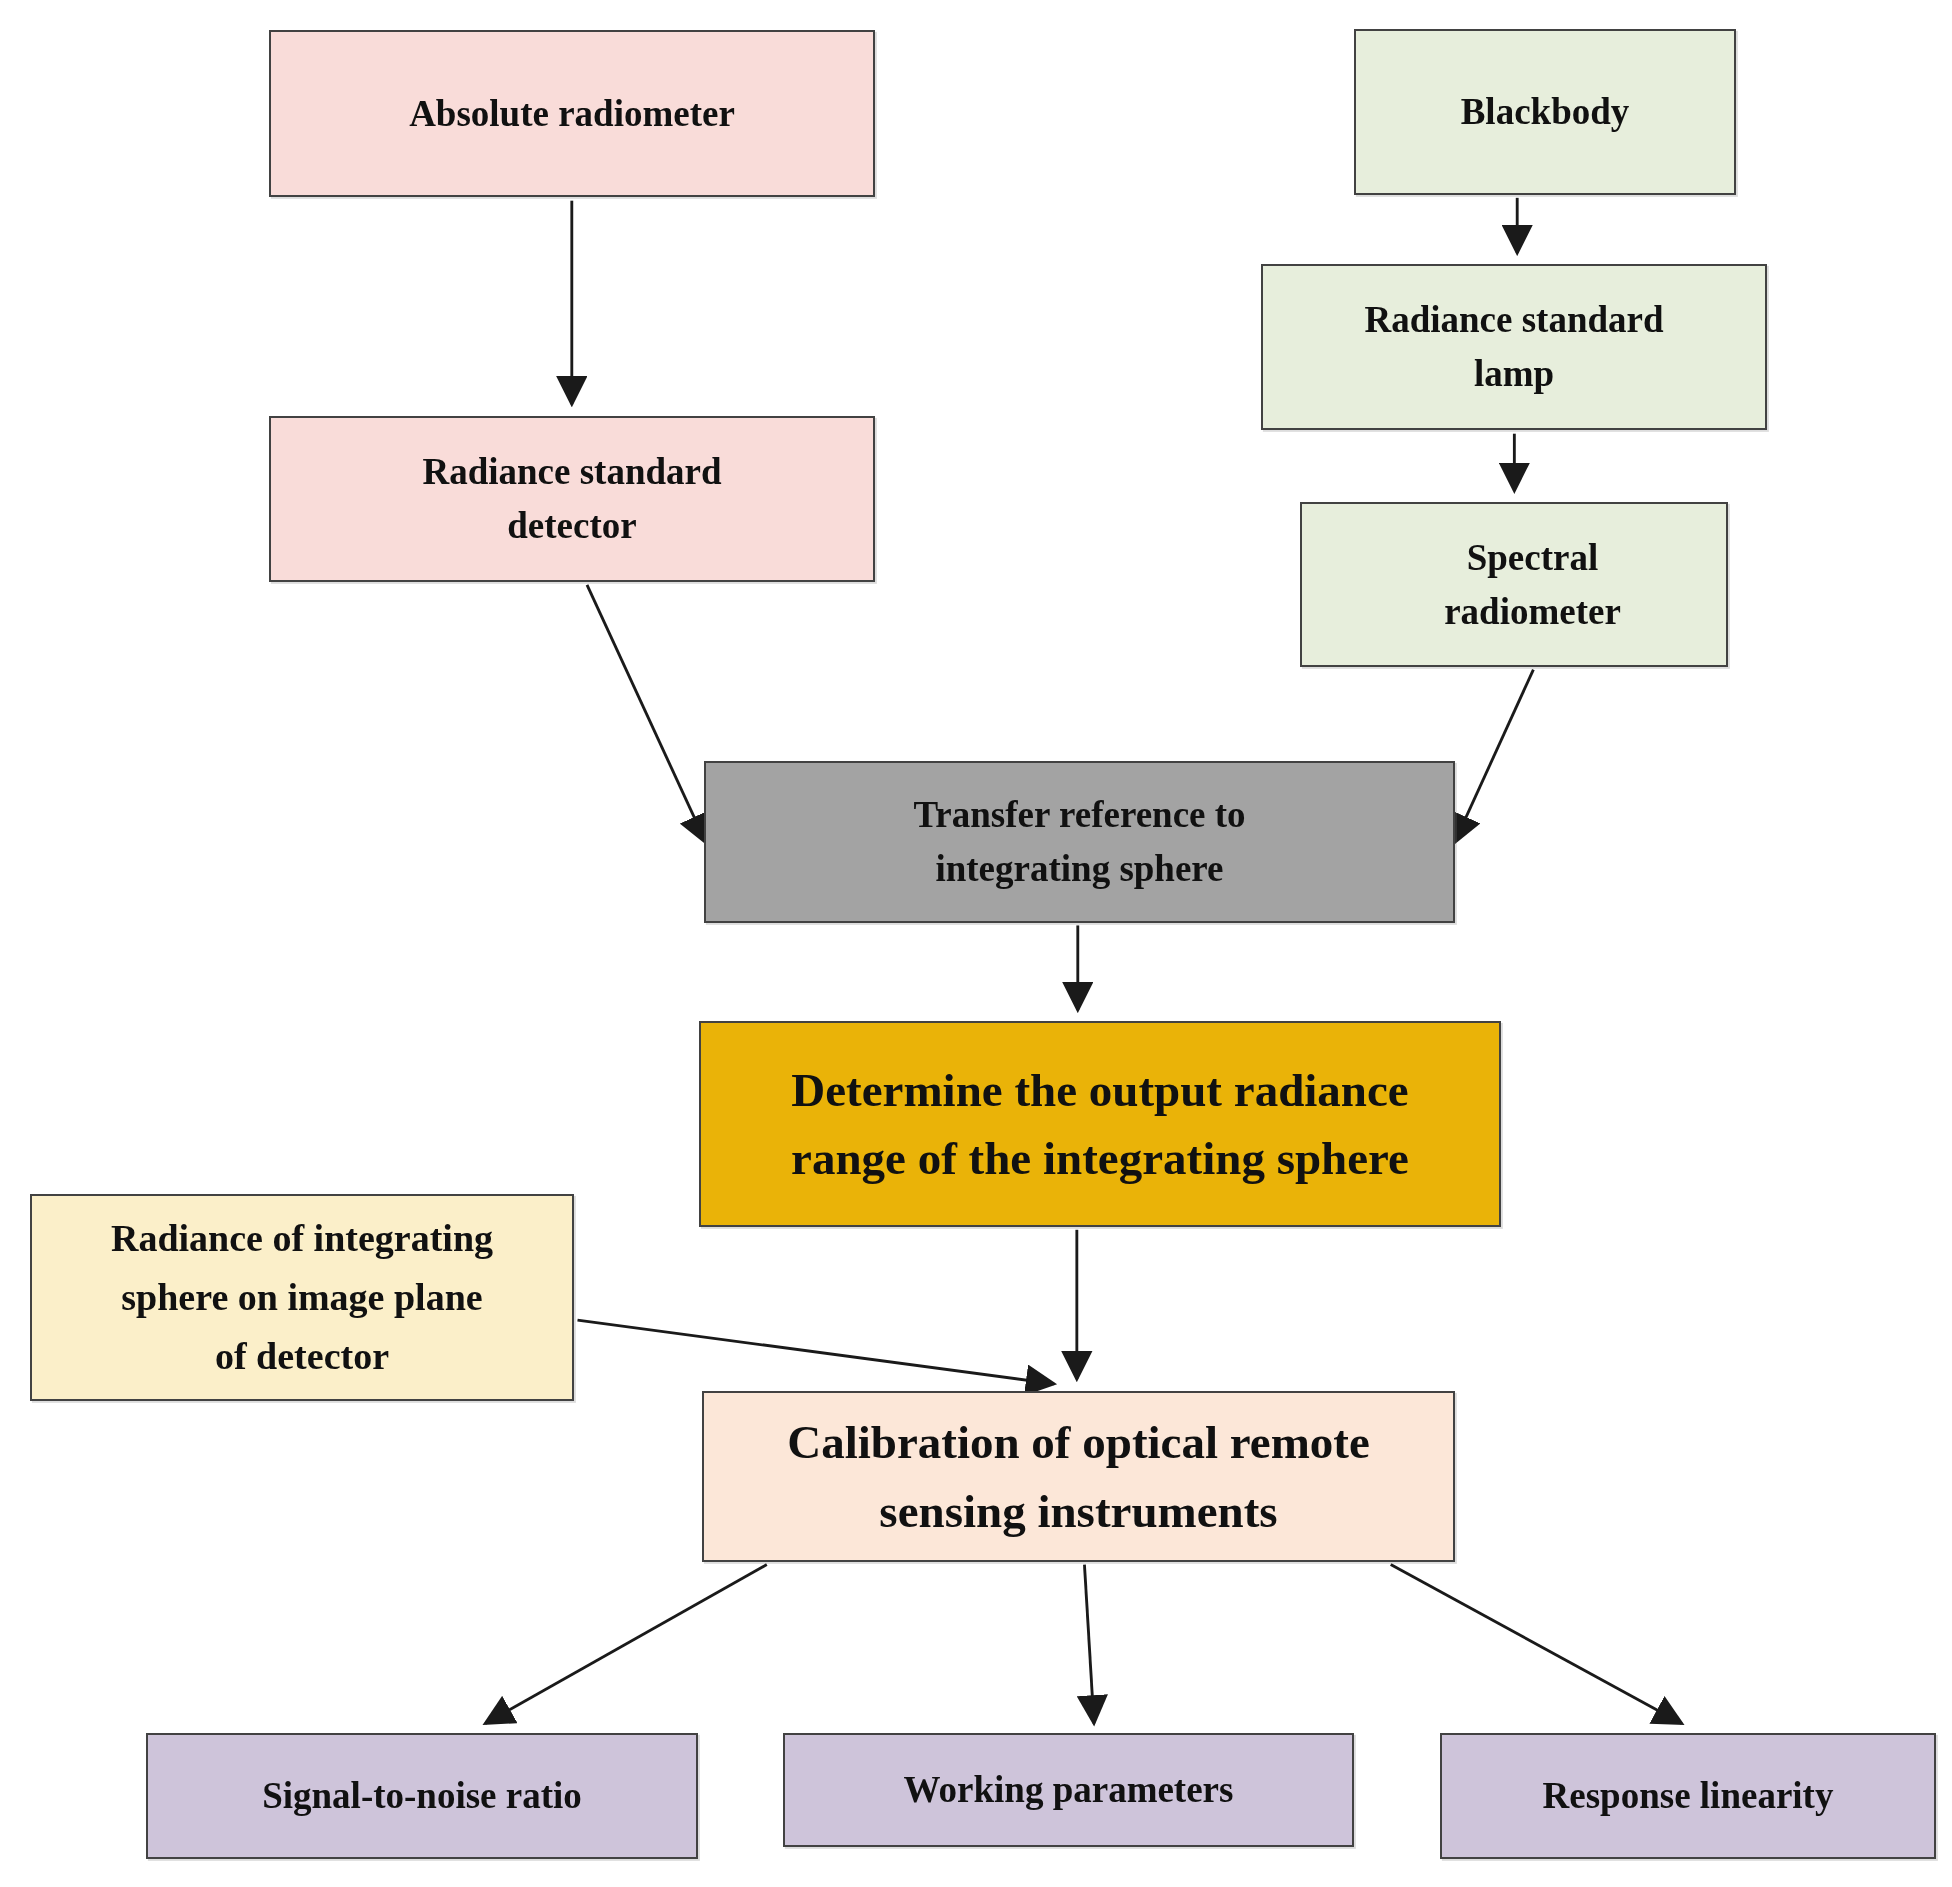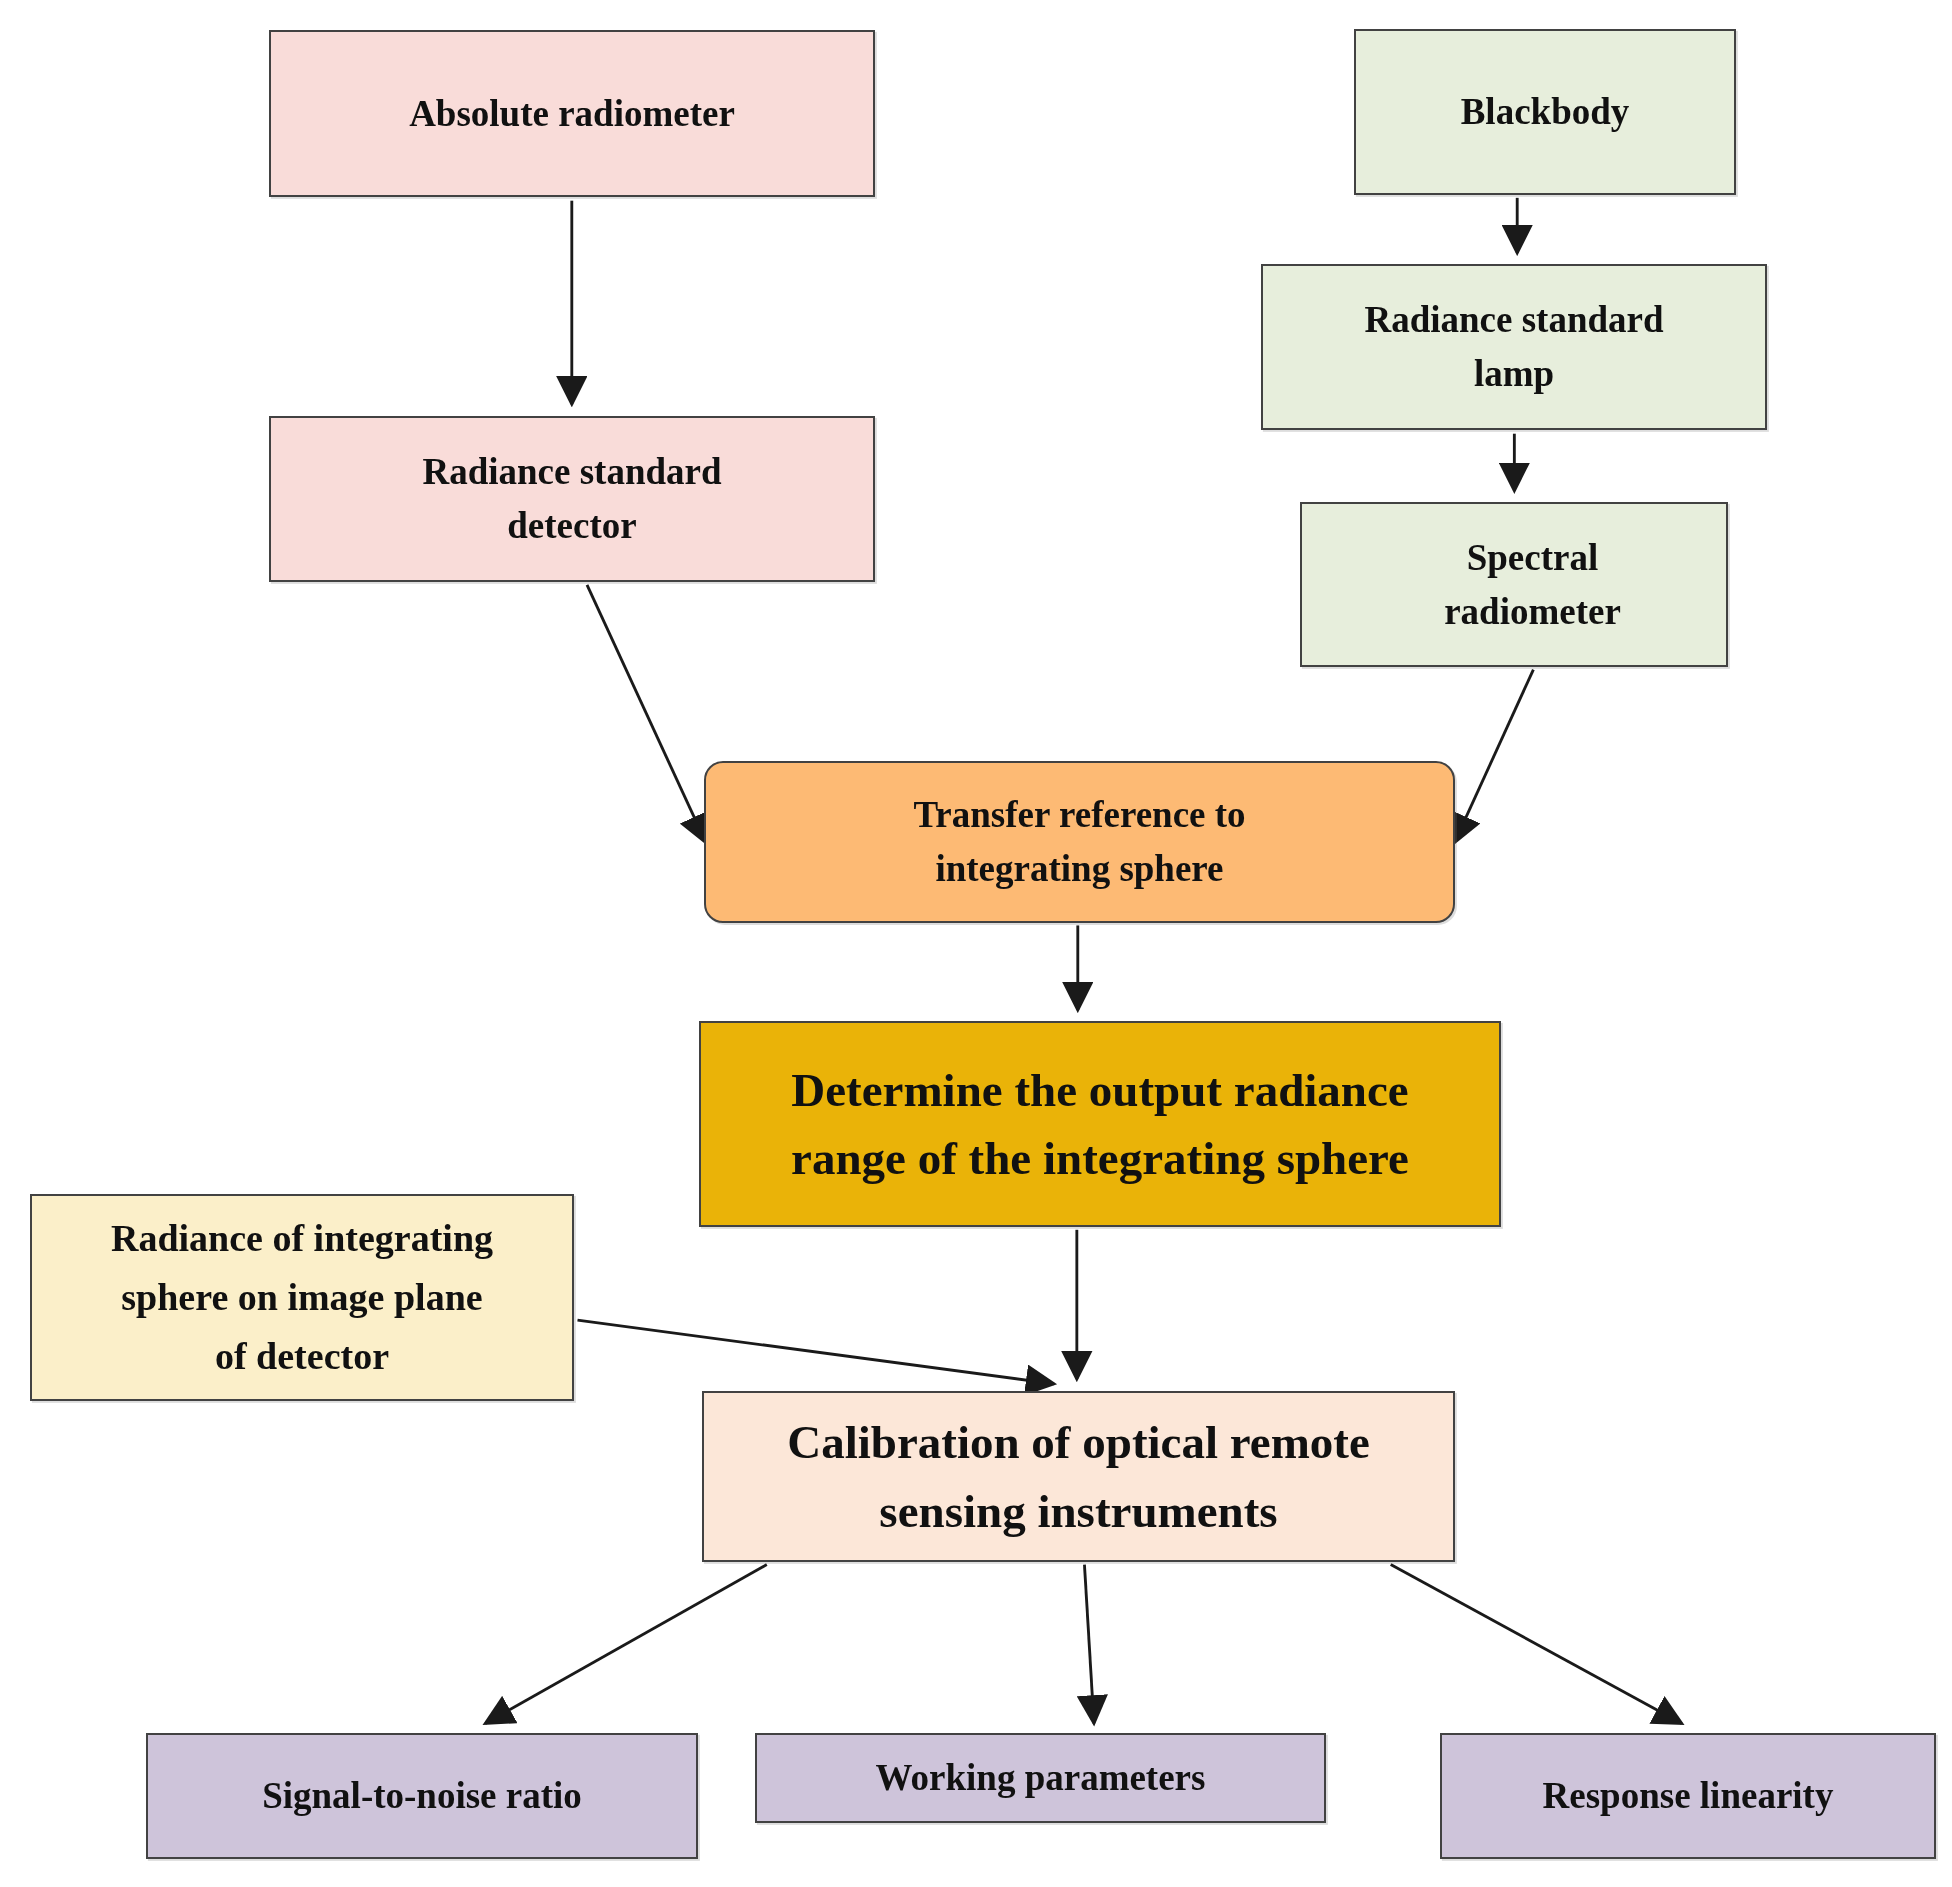--- a/index.html
+++ b/index.html
@@ -28,21 +28,21 @@
   .n-absolute   {left:269px;  top:30px;   width:606px; height:167px;}
   .n-blackbody  {left:1354px; top:28.5px;   width:382px; height:166px;}
   .n-lamp       {left:1261px; top:264px;  width:506px; height:166px;}
   .n-detector   {left:269px;  top:416px;  width:606px; height:166px;}
   .n-spectral   {left:1300px; top:502px;  width:428px; height:165px;}
   .n-transfer   {left:704px;  top:761px;  width:751px; height:162px;}
   .n-determine  {left:675px;  top:1021px; width:802px; height:206px; font-size:47px;}
   .n-radiance-is{left:30px;   top:1179px; width:544px; height:207px; font-size:38px; line-height:1.55;margin-top:15px;}
   .n-calibration{left:702px;  top:1391px; width:753px; height:171px; font-size:47px;}
   .n-snr        {left:146px;  top:1733px; width:552px; height:126px;}
-  .n-working    {left:755px;  top:1733px; width:571px; height:90px;}
+  .n-working    {left:783px;  top:1733px; width:571px; height:114px;}
   .n-response   {left:1440px; top:1733px; width:496px; height:126px;}
   .edge-line{stroke:#1a1a1a;stroke-width:3;fill:none;}
 </style>
 </head>
 <body>
 
 <div class="canvas">
 
   <svg class="edges" viewBox="0 0 2053 1984" xmlns="http://www.w3.org/2000/svg">
     <defs>
@@ -64,21 +64,21 @@
   </svg>
 
   <div class="node n-absolute" style="background: rgb(249, 220, 217);">Absolute radiometer</div>
   <div class="node n-blackbody" style="background: rgb(231, 238, 220);">Blackbody</div>
   <div class="node n-lamp" style="background: rgb(231, 238, 220);">Radiance standard
 lamp</div>
   <div class="node n-detector" style="background: rgb(249, 220, 217);">Radiance standard
 detector</div>
   <div class="node n-spectral" style="background: rgb(231, 238, 220); padding-left: 37px;">Spectral
 radiometer</div>
-  <div class="node n-transfer" style="background: #fdba74; border-radius: 19px;">Transfer reference to
+  <div class="node n-transfer" style="background: #a3a3a3;">Transfer reference to
 integrating sphere</div>
   <div class="node n-determine" style="background: #eab308; margin-left: 24px;">Determine the output radiance
 range of the integrating sphere</div>
   <div class="node n-radiance-is" style="background: rgb(251, 239, 201);">Radiance of integrating
 sphere on image plane
 of detector</div>
   <div class="node n-calibration" style="background: rgb(252, 231, 216);">Calibration of optical remote
 sensing instruments</div>
   <div class="node n-snr" style="background: rgb(206, 196, 218);">Signal-to-noise ratio</div>
   <div class="node n-working" style="background: rgb(206, 196, 218);">Working parameters</div>

